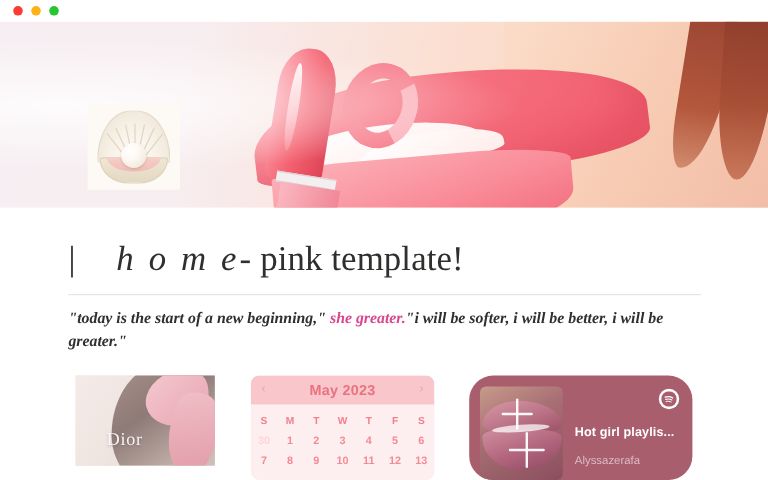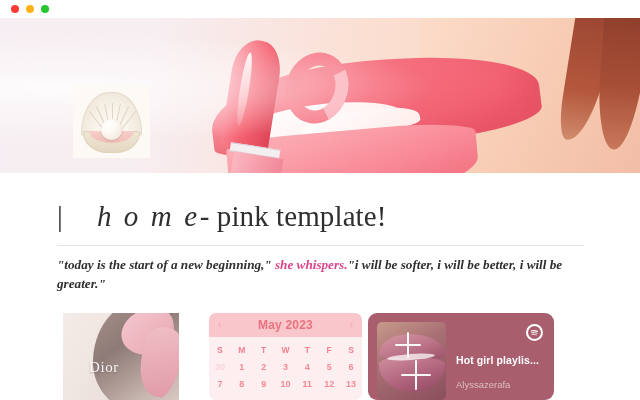--- a/index.html
+++ b/index.html
@@ -236,21 +236,21 @@
   .widgets {
     position: absolute; left: 0; top: 307px;
     width: 640px; height: 93px;
     display: flex;
     align-items: flex-start;
   }
 
   
   .img-card {
     position: absolute; left: 63px; top: 6px;
-    width: 116px; height: 87px;
+    width: 116px; height: 75px;
     overflow: hidden;
     background: linear-gradient(140deg,#efe6e2 0%, #e7dcd8 45%, #d8cbc6 100%);
   }
   .ic-neck {
     position: absolute; left: -14px; top: -8px;
     width: 78px; height: 104px;
     background: linear-gradient(120deg,#f6eeeb 0%, #e9ddd8 100%);
     border-radius: 0 60% 50% 0 / 0 60% 70% 0;
   }
   .ic-hair {
@@ -322,24 +322,24 @@
   .cal-week {
     padding-top: 7px;
     font-size: 9px;
     font-weight: 700;
     color: #f58a97;
   }
   .cal-week .muted { color: #fbd4d8; }
 
   
   .spotify {
-    position: absolute; left: 368px; top: 6px;
+    position: absolute; left: 391px; top: 6px;
     width: 186px; height: 87px;
     background: #a85e6d;
-    border-radius: 9px;
+    border-radius: 20px;
     overflow: hidden;
   }
   .sp-art {
     position: absolute; left: 9px; top: 9px;
     width: 69px; height: 78px;
     border-radius: 5px;
     overflow: hidden;
     background: linear-gradient(150deg,#c79b8a 0%, #a86f74 40%, #8a4f5c 100%);
   }
   .sp-lip-u {
@@ -437,21 +437,21 @@
     <div class="shell-inner"></div>
     <div class="pearl"></div>
   </div>
 
   <div class="content">
 
     <h1 class="page-title"><span class="bar">|</span><span class="home">h o m e</span><span class="rest">- pink template!</span></h1>
 
     <div class="divider"></div>
 
-    <p class="quote"><span>"today is the start of a new beginning,"</span><span class="pink"> she whispers.</span><span>"i will be softer, i will be better, i will be greater."</span></p>
+    <p class="quote"><span>"today is the start of a new beginning,"</span><span class="pink"> she greater.</span><span>"i will be softer, i will be better, i will be greater."</span></p>
   </div>
 
   <div class="widgets">
 
     <div class="img-card">
       <div class="ic-neck"></div>
       <div class="ic-hair"></div>
       <div class="ic-bow"></div>
       <div class="ic-bow2"></div>
       <div class="ic-dior">Dior</div>

